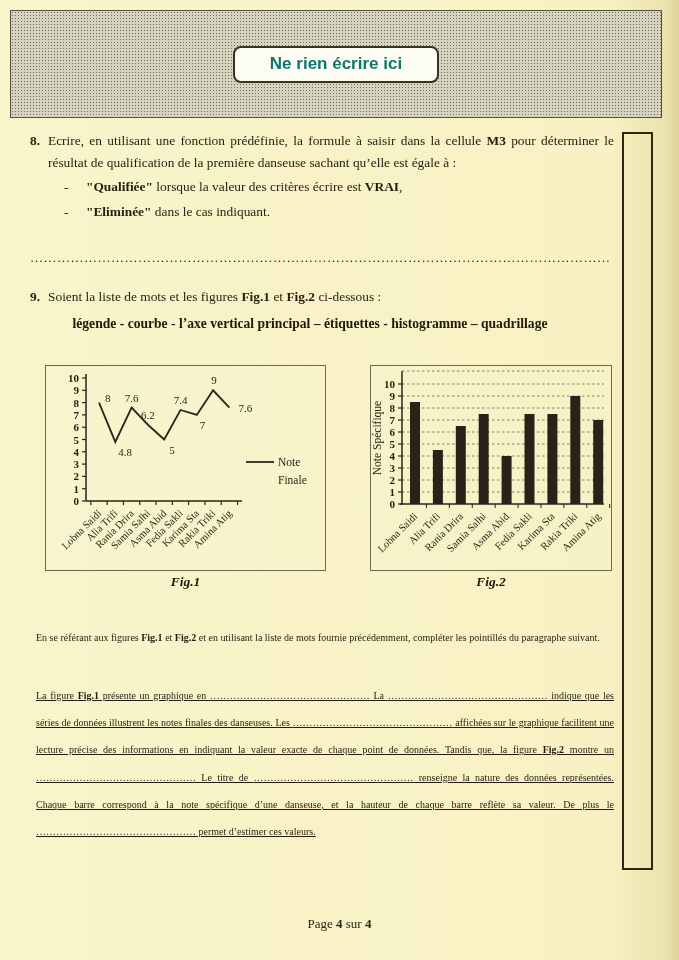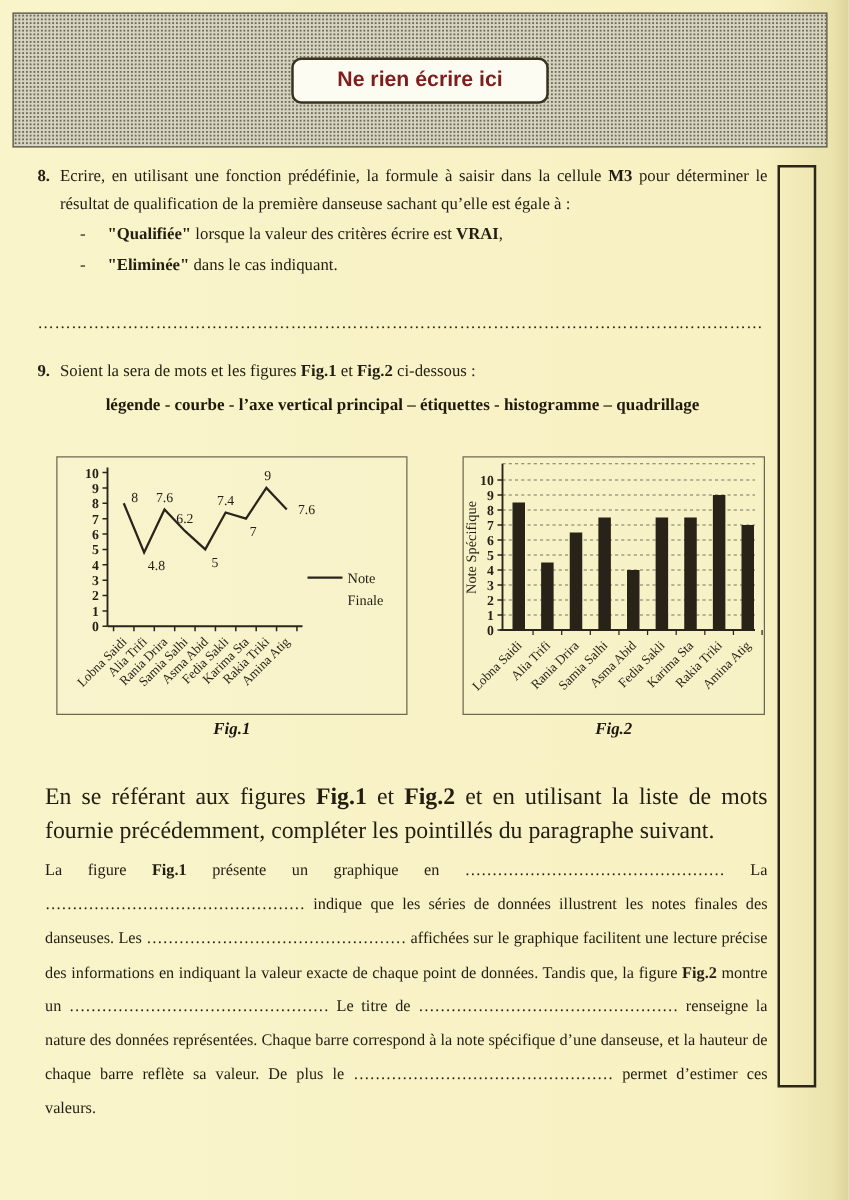--- a/index.html
+++ b/index.html
@@ -14,55 +14,55 @@
     position:absolute; left:10px; top:10px; width:652px; height:108px;
     background-color:#d6d3c0;
     background-image:radial-gradient(#6f6c56 0.9px, transparent 1px);
     background-size:3px 3px;
     border:1px solid #55503c;
     display:flex; align-items:center; justify-content:center;
   }
   .notice-box {
     background:#fdfcf2; border:2px solid #38321f; border-radius:8px;
     width:206px; height:37px; display:flex; align-items:center; justify-content:center;
-    font-family:"Liberation Sans", sans-serif; font-weight:bold; font-size:17px; color:#7f1d1d;
+    font-family:"Liberation Sans", sans-serif; font-weight:bold; font-size:17px; color:#0f766e;
   }
   
   .q { position:absolute; left:30px; width:584px; font-size:13.4px; line-height:21.5px; }
   .q8 { top:130px; }
   .q9 { top:286px; }
   .qrow { display:flex; }
   .qnum { font-weight:bold; width:18px; flex:0 0 18px; }
   .qbody { flex:1; }
   .just { text-align:justify; }
   .bullet { display:flex; margin-left:16px; margin-top:3px; }
   .bullet .bm { width:22px; flex:0 0 22px; }
   .nb { margin-top:12px; }
   .answer-line {
     position:absolute; left:30px; top:250px; width:582px; height:22px;
     overflow:hidden; white-space:nowrap; font-size:13px; letter-spacing:0.5px; color:#2a2416;
   }
   .wordlist {
-    position:absolute; left:30px; top:316px; width:584px;
+    position:absolute; left:18px; top:316px; width:584px;
     text-align:center; font-weight:bold; font-size:13.6px; color:#1f1909;
   }
   
   .figures { position:absolute; left:45px; top:365px; display:flex; gap:44px; }
   .figure { display:flex; flex-direction:column; align-items:center; }
   .chart-frame { border:1px solid #6e6951; background:rgba(255,255,255,0.06); }
   .figcaption { font-weight:bold; font-style:italic; font-size:13.5px; margin-top:3px; color:#1d170c; }
   svg text { font-family:"Liberation Serif", serif; fill:#241e14; }
   
   .para-intro {
     position:absolute; left:36px; top:624px; width:578px;
-    font-size:19px; line-height:27px; text-align:justify;
+    font-size:10px; line-height:27px; text-align:justify;
   }
   .fill-para {
     position:absolute; left:36px; top:682px; width:578px;
-    font-size:13px; line-height:27.2px; text-align:justify;
+    font-size:10px; line-height:27.2px; text-align:justify;text-decoration:underline;
   }
   
   .margin-box {
     position:absolute; left:622px; top:132px; width:31px; height:738px;
     border:2px solid #2c2617;
   }
   .footer {
     position:absolute; left:0; top:916px; width:679px; text-align:center;
     font-size:13px; color:#2a2416;
   }
@@ -94,21 +94,21 @@
       </div>
     </div>
   </div>
 
   <div class="answer-line">…………………………………………………………………………………………………………………………………………………………………………………..</div>
 
   <div class="q q9">
     <div class="qrow">
       <span class="qnum">9.</span>
       <div class="qbody">
-        <p class="just"><span>Soient la sera de mots et les figures </span><span style="font-weight: bold;">Fig.1</span><span> et </span><span style="font-weight: bold;">Fig.2</span><span> ci-dessous :</span></p>
+        <p class="just"><span>Soient la liste de mots et les figures </span><span style="font-weight: bold;">Fig.1</span><span> et </span><span style="font-weight: bold;">Fig.2</span><span> ci-dessous :</span></p>
       </div>
     </div>
   </div>
 
   <div class="wordlist">légende - courbe - l’axe vertical principal – étiquettes - histogramme  – quadrillage</div>
 
   <div class="figures">
     <div class="figure">
       <div class="chart-frame">
         <svg id="chart-line" width="279" height="200">
@@ -243,14 +243,15 @@
       <div class="figcaption">Fig.2</div>
     </div>
   </div>
 
   <p class="para-intro"><span>En se référant aux figures </span><span style="font-weight: bold;">Fig.1</span><span> et </span><span style="font-weight: bold;">Fig.2</span><span> et en utilisant la liste de mots fournie précédemment, compléter les pointillés du paragraphe suivant.</span></p>
 
   <p class="fill-para"><span>La figure </span><span style="font-weight: bold;">Fig.1</span><span> présente un graphique en </span><span>…………………………………………</span><span> La </span><span>…………………………………………</span><span> indique que les séries de données illustrent les notes finales des danseuses. Les </span><span>…………………………………………</span><span> affichées sur le graphique facilitent une lecture précise des informations en indiquant la valeur exacte de chaque point de données. Tandis que, la figure </span><span style="font-weight: bold;">Fig.2</span><span> montre un </span><span>…………………………………………</span><span> Le titre de </span><span>…………………………………………</span><span> renseigne la nature des données représentées. Chaque barre correspond à la note spécifique d’une danseuse, et la hauteur de chaque barre reflète sa valeur.  De plus le </span><span>…………………………………………</span><span> permet d’estimer ces valeurs.</span></p>
 
   <div class="margin-box"></div>
 
+  <div class="footer"><span>Page </span><span style="font-weight: bold;">4</span><span> sur </span><span style="font-weight: bold;">4</span></div>
 
 </div>
 
 </body></html>

